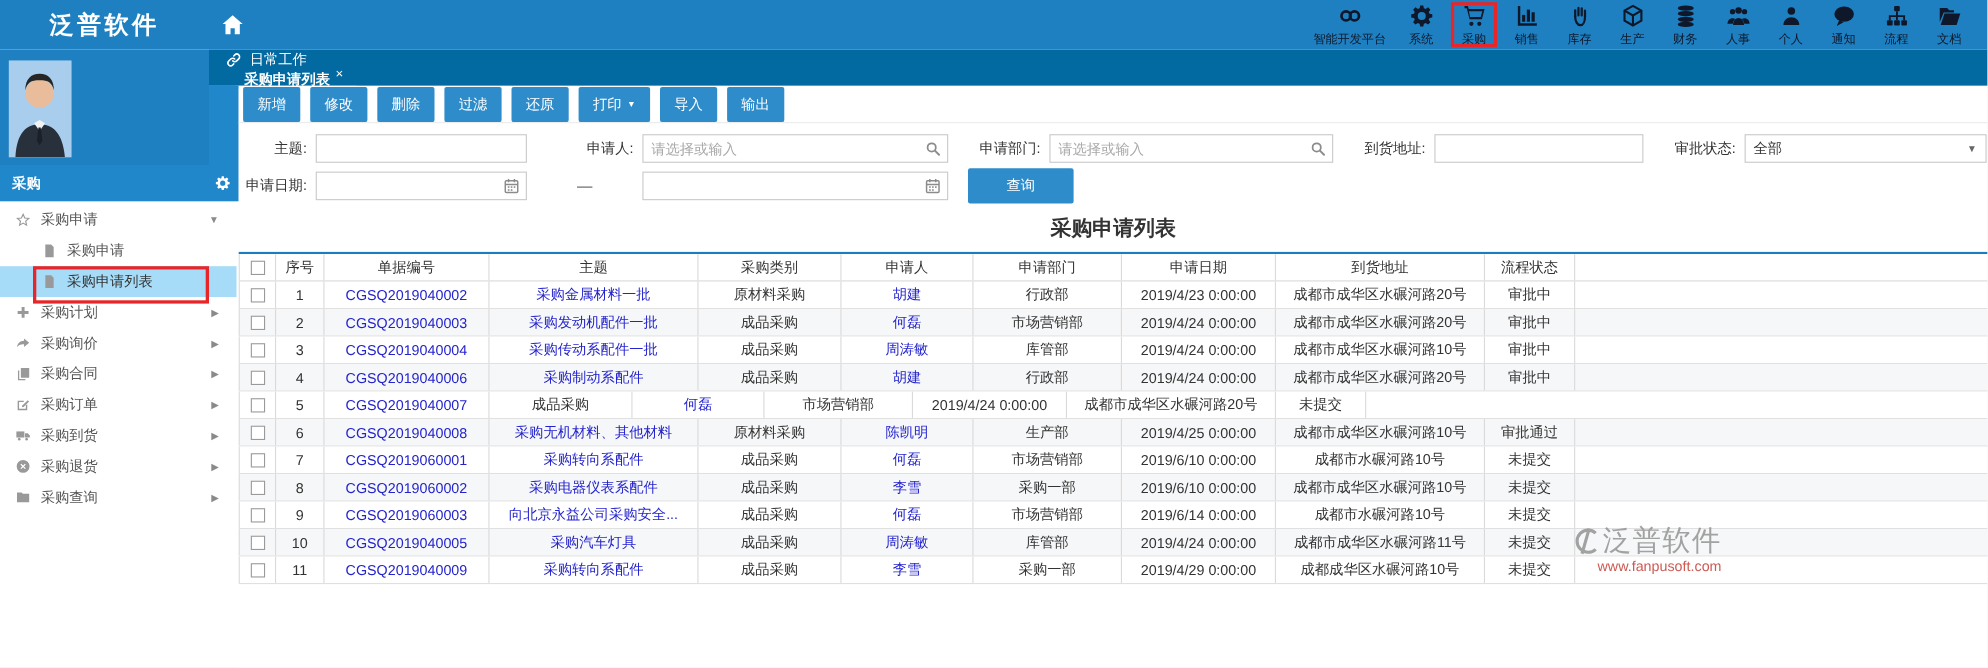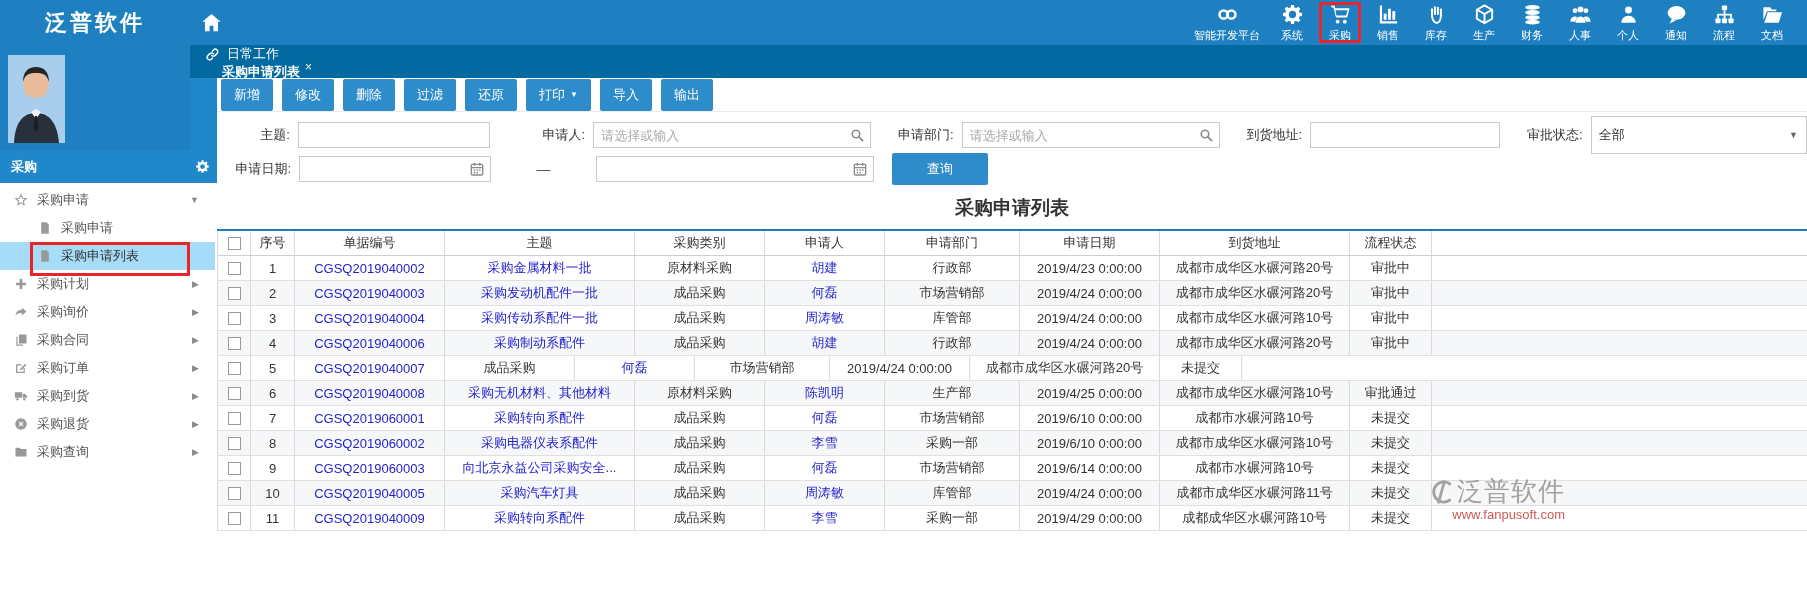--- a/index.html
+++ b/index.html
@@ -6,21 +6,21 @@
   html,body { background:#e9e9e9; }
   .app { position:relative; width:1807px; height:607px; background:#fff; overflow:hidden;
          font-family:"Liberation Sans","DejaVu Sans",sans-serif; color:#333; }
 
   
   .topbar { position:absolute; left:0; top:0; width:100%; height:45px; background:#1e80c1; display:flex; align-items:center; }
   .logo { width:190px; text-align:center; color:#fff; font-size:22px; font-weight:bold; letter-spacing:3px; }
   .home-btn { width:42px; height:100%; display:flex; align-items:center; justify-content:center; color:#fff; cursor:pointer; }
   .home-btn svg { width:23px; height:23px; }
   .modules { margin-left:auto; display:flex; align-items:stretch; height:100%; }
-  .module { position:relative; padding:3px 8px 2px; display:flex; flex-direction:column; align-items:center; justify-content:center; color:#ffffff; cursor:pointer; min-width:48px; }
+  .module { position:relative; padding:3px 8px 2px; display:flex; flex-direction:column; align-items:center; justify-content:center; color:#0f172a; cursor:pointer; min-width:48px; }
   .module svg { width:25px; height:25px; }
   .module .mlabel { font-size:11px; margin-top:2px; white-space:nowrap; }
   .module.highlighted::after { content:""; position:absolute; left:3px; right:3px; top:2px; bottom:2px; border:3px solid #e8262a; }
   .module.partial { min-width:40px; margin-right:-30px; }
 
   
   .tabbar { position:absolute; left:190px; top:45px; right:0; height:33px; background:#0369a1; display:flex; align-items:flex-start; color:#fff;flex-direction:column; }
   .home-tab { display:flex; align-items:center; gap:7px; margin-left:15px; font-size:13px; cursor:pointer; }
   .home-tab svg { width:15px; height:15px; }
   .tab-active { position:relative; margin-left:20px; height:100%; padding:0 16px 0 12px; display:flex; align-items:center; font-size:13px; font-weight:bold; cursor:pointer; }
@@ -43,32 +43,32 @@
   .side-item.active { background:#a6dcf8; color:#333; }
   .side-item.annotated::before { content:""; position:absolute; left:30px; width:154px; top:0; height:28px; border:3px solid #e8262a; }
   .side-item .caret { position:absolute; right:16px; font-size:9px; color:#8a8a8a; }
 
   
   .main { position:absolute; left:217px; top:78px; right:0; bottom:0; background:#fff; }
   .toolbar { height:34px; display:flex; align-items:center; gap:9px; padding-left:4px; border-bottom:1px solid #ececec; }
   .btn { background:#2f8ccb; color:#fff; font-size:13px; height:26px; padding:16px 13px; display:inline-flex; align-items:center; gap:5px; border:none; border-radius:2px; cursor:pointer; }
   .btn .bcaret { font-size:8px; }
 
-  .filters { padding-top:6px;margin-left:12px; }
+  .filters { padding-top:6px; }
   .frow { display:flex; align-items:center; height:34px; }
   .flabel { font-size:13px; color:#333; text-align:right; padding-right:8px; white-space:nowrap; }
   .lw1 { width:70px; } .lw2 { width:105px; } .lw3 { width:92px; }
   .inp-wrap { position:relative; display:inline-flex; }
   .inp { height:26px; border:1px solid #c9c9c9; background:#fff; font-size:13px; color:#0369a1; padding:0 7px; outline:none;
          font-family:"Liberation Sans","DejaVu Sans",sans-serif; }
   .inp::placeholder { color:#a9a9a9; }
   .has-icon .inp { padding-right:26px; }
   .field-icon { position:absolute; right:6px; top:5px; width:16px; height:16px; color:#8b8b8b; pointer-events:none; }
   .w-subject { width:192px; } .w-applicant { width:278px; } .w-dept { width:258px; } .w-addr { width:190px; }
-  .select { position:relative; width:220px; height:38px; border:1px solid #c9c9c9; font-size:13px; display:flex; align-items:center; padding:0 7px; cursor:pointer; }
+  .select { position:relative; width:220px; height:26px; border:1px solid #c9c9c9; font-size:13px; display:flex; align-items:center; padding:0 7px; cursor:pointer; }
   .select .scaret { position:absolute; right:8px; font-size:9px; color:#666; }
   .range-dash { width:105px; text-align:center; color:#555; font-size:14px; }
   .search-btn { width:96px; height:28px; margin-left:18px; justify-content:center; }
 
   .list-title { text-align:center; font-size:19px; font-weight:bold; color:#333; margin:9px 0 8px; }
 
   
   .grid { border-top:2px solid #1a7dc0; font-size:13px; }
   .trow { display:flex; height:25px; border-bottom:1px solid #e0e0e0; background:#fff; }
   .trow.head { border-bottom:1px solid #cfcfcf; }

